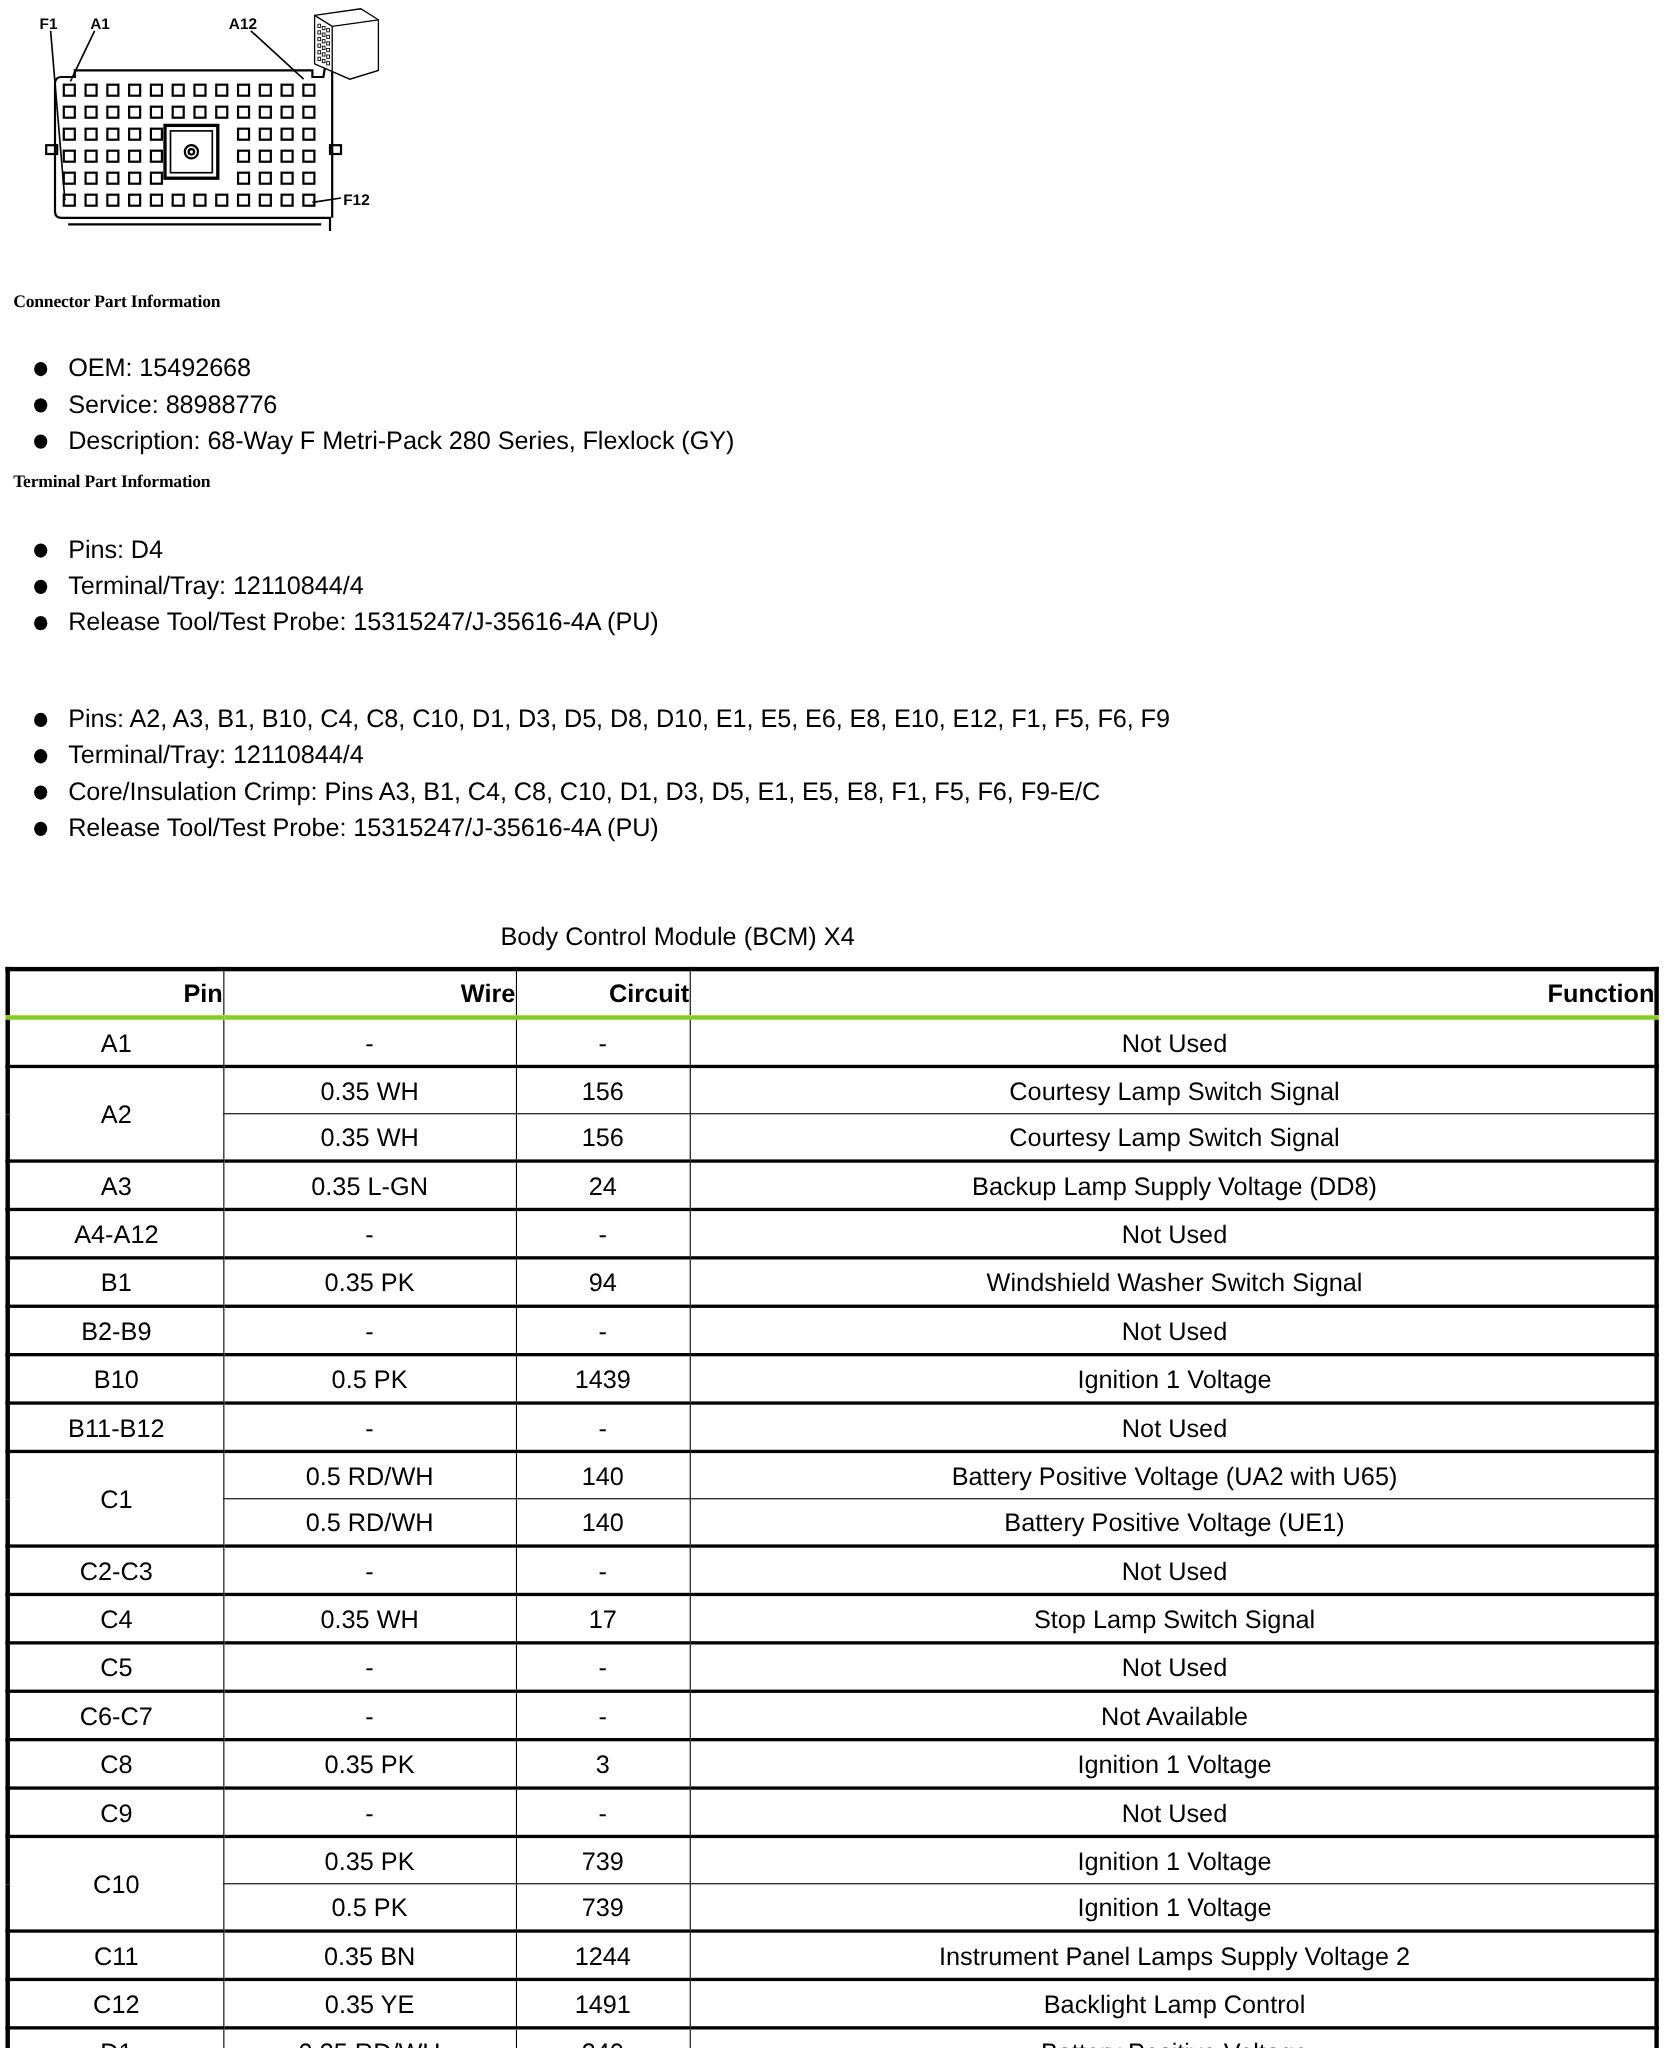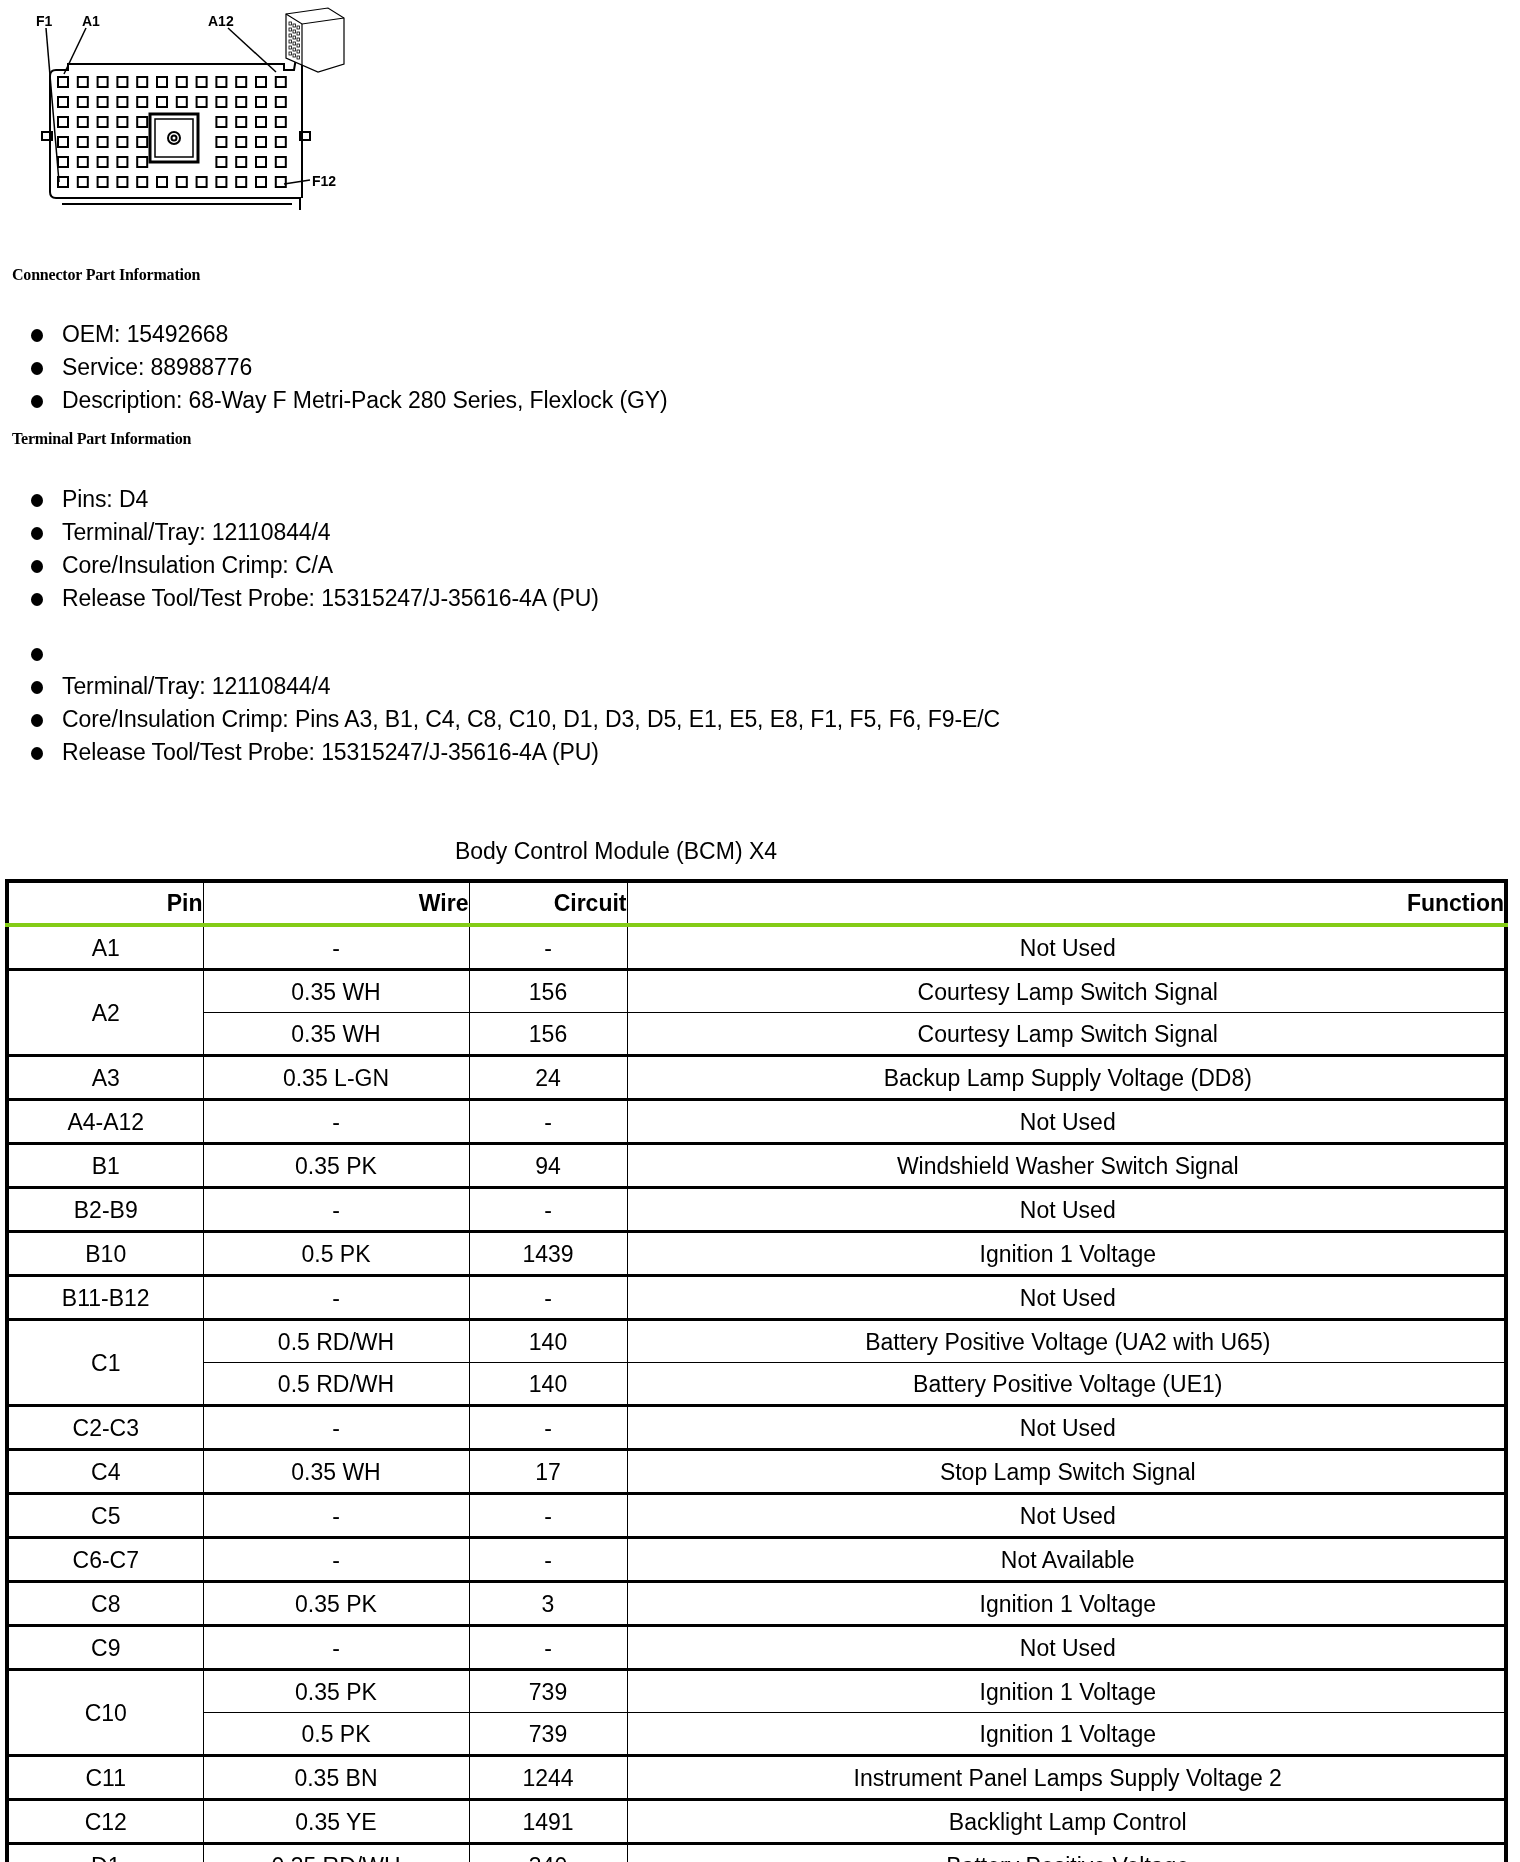--- a/index.html
+++ b/index.html
@@ -170,25 +170,24 @@
 <ul class="bullets" id="connector-list" style="top:318px">
     <li><span class="dot"></span><span>OEM: 15492668</span></li>
     <li><span class="dot"></span><span>Service: 88988776</span></li>
     <li><span class="dot"></span><span>Description: 68-Way F Metri-Pack 280 Series, Flexlock (GY)</span></li>
   </ul>
 
 <h2 class="section-heading" style="top:430px">Terminal Part Information</h2>
 <ul class="bullets" id="terminal-list-1" style="top:483px">
     <li><span class="dot"></span><span>Pins: D4</span></li>
     <li><span class="dot"></span><span>Terminal/Tray: 12110844/4</span></li>
-    <li><span class="dot"></span><span>Core/Insulation Crimp: C/A</span></li>
     <li><span class="dot"></span><span>Release Tool/Test Probe: 15315247/J-35616-4A (PU)</span></li>
   </ul>
 <ul class="bullets" id="terminal-list-2" style="top:637px">
-    <li><span class="dot"></span></li>
+    <li><span class="dot"></span><span>Pins: A2, A3, B1, B10, C4, C8, C10, D1, D3, D5, D8, D10, E1, E5, E6, E8, E10, E12, F1, F5, F6, F9</span></li>
     <li><span class="dot"></span><span>Terminal/Tray: 12110844/4</span></li>
     <li><span class="dot"></span><span>Core/Insulation Crimp: Pins A3, B1, C4, C8, C10, D1, D3, D5, E1, E5, E8, F1, F5, F6, F9-E/C</span></li>
     <li><span class="dot"></span><span>Release Tool/Test Probe: 15315247/J-35616-4A (PU)</span></li>
   </ul>
 
 <div id="table-title">Body Control Module (BCM) X4</div>
 <table id="pin-table">
   <colgroup>
       <col class="c-pin">
       <col class="c-wire">

